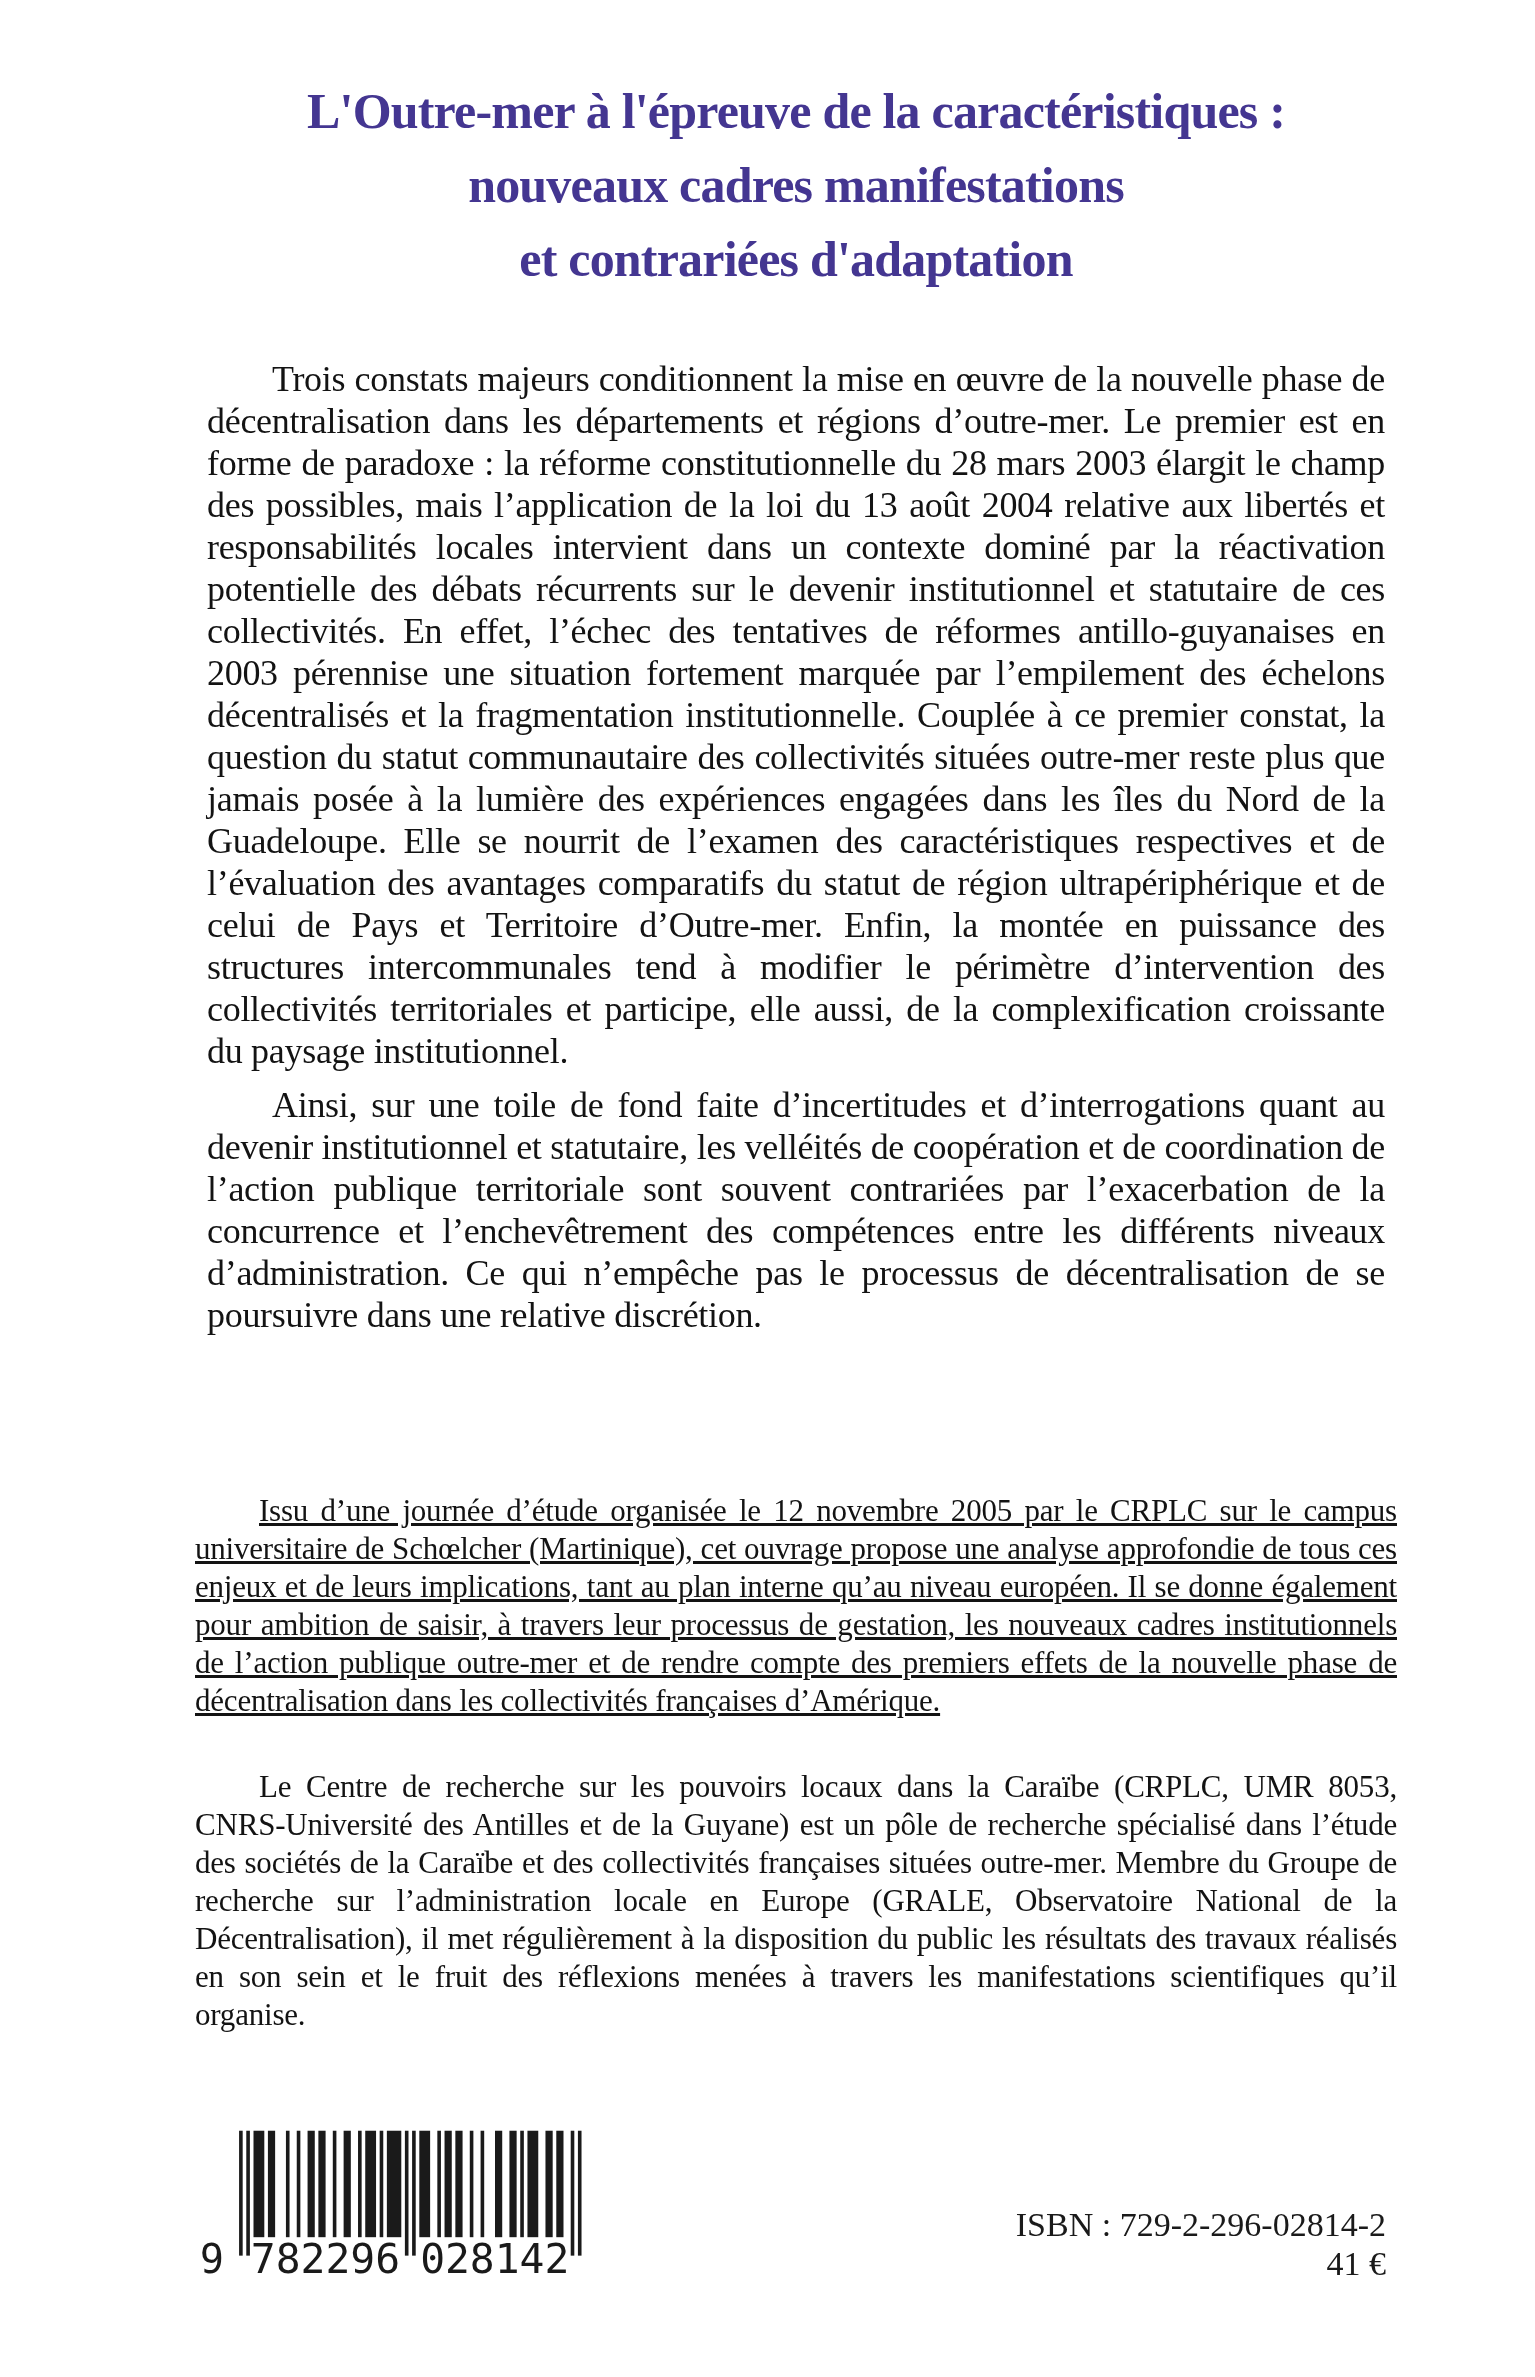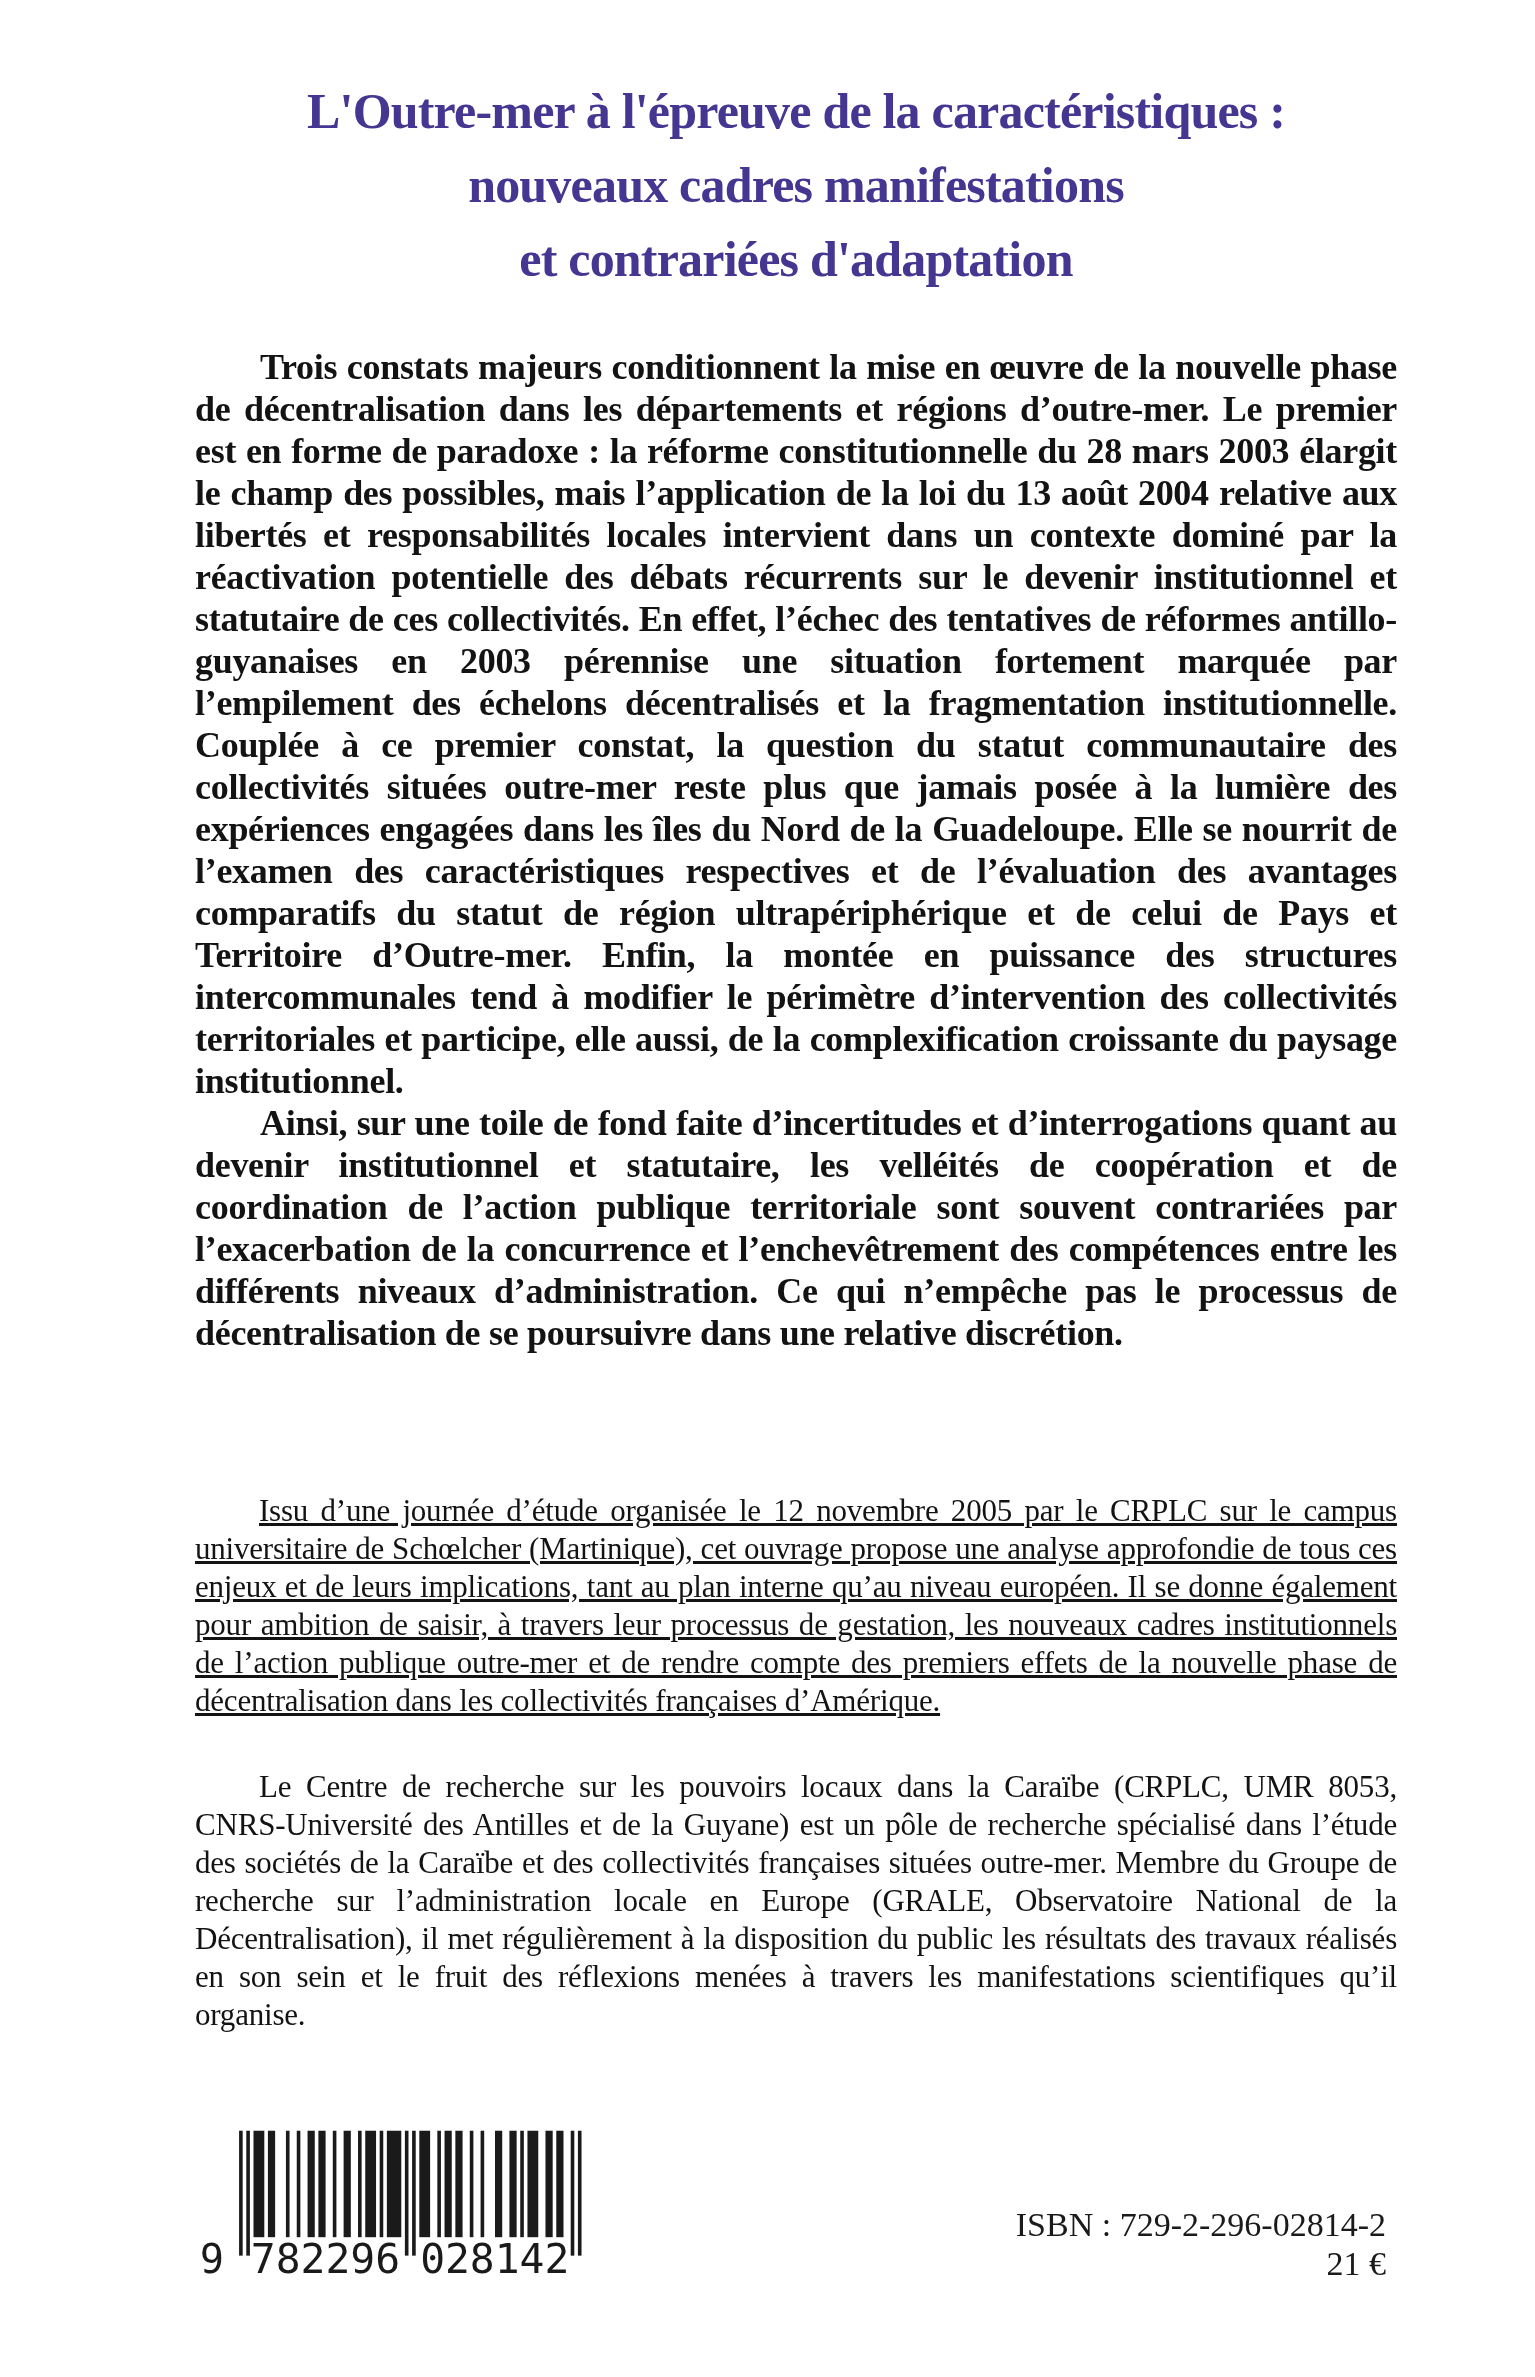--- a/index.html
+++ b/index.html
@@ -30,23 +30,22 @@
     letter-spacing: -0.8px;
   }
   .synopsis-block {
     top: 346px;
     font-size: 36px;
     line-height: 42px;
     text-align: justify;
     letter-spacing: -0.3px;
   }
   .synopsis-block p {
-    margin: 0;
+    margin: 12px;
     text-indent: 65px;
-    font-weight: bold;
   }
   .about-block {
     font-size: 31px;
     line-height: 38px;
     text-align: justify;
     letter-spacing: -0.2px;
   }
   .about-block p {
     margin: 0;
     text-indent: 64px;
@@ -135,17 +134,17 @@
           <rect x="453.20" y="2" width="4.30" height="149" fill="#1a1a1a"></rect>
         </g>
       <text class="barcode-digits" x="2" y="172">9</text>
       <text class="barcode-digits" x="63" y="172" textLength="178" lengthAdjust="spacingAndGlyphs">782296</text>
       <text class="barcode-digits" x="265" y="172" textLength="178" lengthAdjust="spacingAndGlyphs">028142</text>
     </svg>
   </div>
 
   <div class="pricing-block">
     <div>ISBN : 729-2-296-02814-2</div>
-    <div>21 €</div>
+    <div>41 €</div>
   </div>
 
 </div>
 
 
 </body></html>

